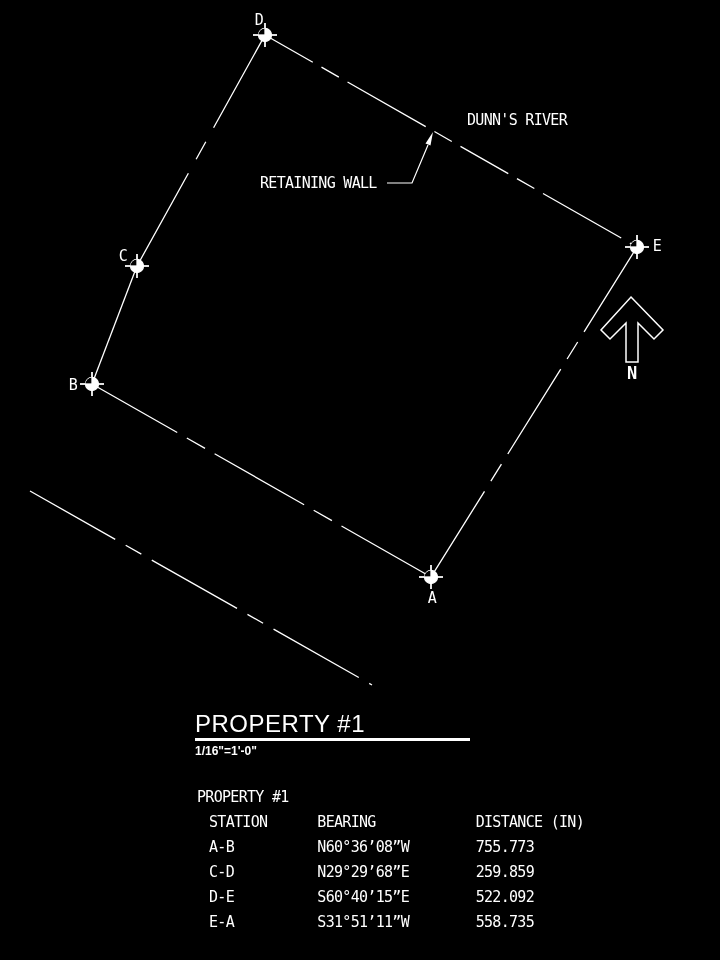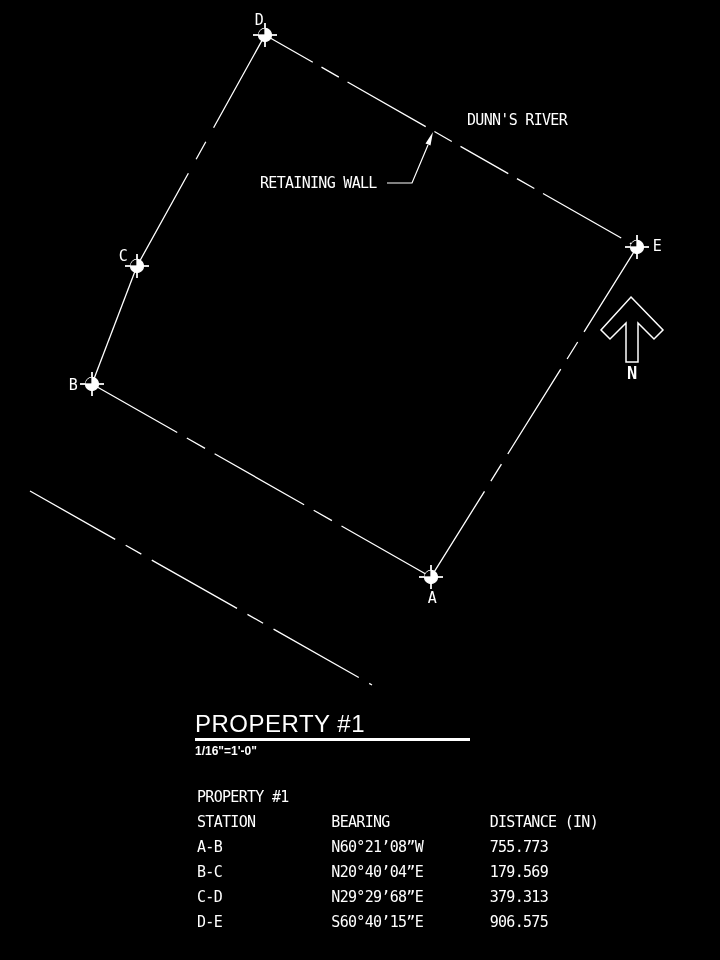--- a/index.html
+++ b/index.html
@@ -10,22 +10,22 @@
   .ntext{fill:#fff;font-family:"DejaVu Sans Mono",monospace;font-size:17px;font-weight:bold;}
   .title-block{position:absolute;left:195px;top:711px;width:280px;color:#fff;}
   .tb-title{font-family:"Liberation Sans",sans-serif;font-size:24px;line-height:26px;color:#fff;
             letter-spacing:0.5px;white-space:nowrap;}
   .tb-underline{width:275px;height:3px;background:#fff;margin-top:1px;}
   .tb-scale{font-family:"Liberation Sans",sans-serif;font-size:12px;font-weight:bold;
             line-height:13px;margin-top:4px;color:#fff;white-space:nowrap;}
   .survey-table{position:absolute;left:197px;top:785px;color:#fff;font-size:15px;
                 letter-spacing:-0.7px;white-space:nowrap;}
   .trow{line-height:25px;height:25px;}
-  .trow .c1{display:inline-block;width:100px;}
-  .trow .c2{display:inline-block;width:150px;margin-left:26px;}
+  .trow .c1{display:inline-block;width:100px;margin-left:12px;}
+  .trow .c2{display:inline-block;width:150px;}
   .trow .c3{display:inline-block;text-align:center;}
 </style>
 </head>
 <body>
 
 <div class="stage">
 
   <svg width="720" height="960" viewBox="0 0 720 960">
     <defs>
       <g id="ptmark" stroke="#fff" stroke-width="1.3">
@@ -78,33 +78,33 @@
     <div class="trow">
       <span>PROPERTY #1</span>
     </div>
     <div class="trow">
       <span class="c1">STATION</span>
       <span class="c2">BEARING</span>
       <span class="c3">DISTANCE (IN)</span>
     </div>
     <div class="trow">
       <span class="c1">A-B</span>
-      <span class="c2">N60°21’08”W</span>
+      <span class="c2">N60°36’08”W</span>
       <span class="c3">755.773</span>
-    </div>
-    <div class="trow">
-      <span class="c1">B-C</span>
-      <span class="c2">N20°40’04”E</span>
-      <span class="c3">179.569</span>
     </div>
     <div class="trow">
       <span class="c1">C-D</span>
       <span class="c2">N29°29’68”E</span>
-      <span class="c3">379.313</span>
+      <span class="c3">259.859</span>
     </div>
     <div class="trow">
       <span class="c1">D-E</span>
       <span class="c2">S60°40’15”E</span>
-      <span class="c3">906.575</span>
+      <span class="c3">522.092</span>
+    </div>
+    <div class="trow">
+      <span class="c1">E-A</span>
+      <span class="c2">S31°51’11”W</span>
+      <span class="c3">558.735</span>
     </div>
   </div>
 
 </div>
 
 </body></html>

